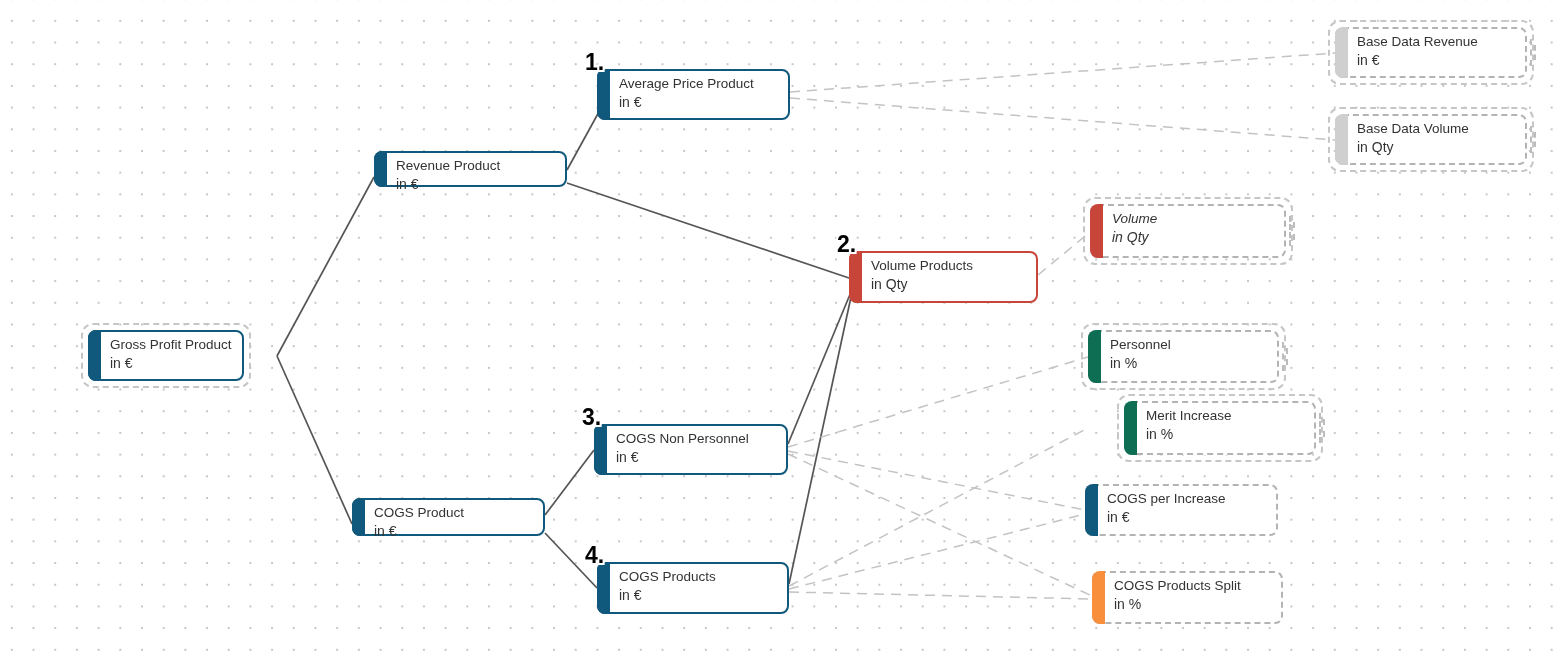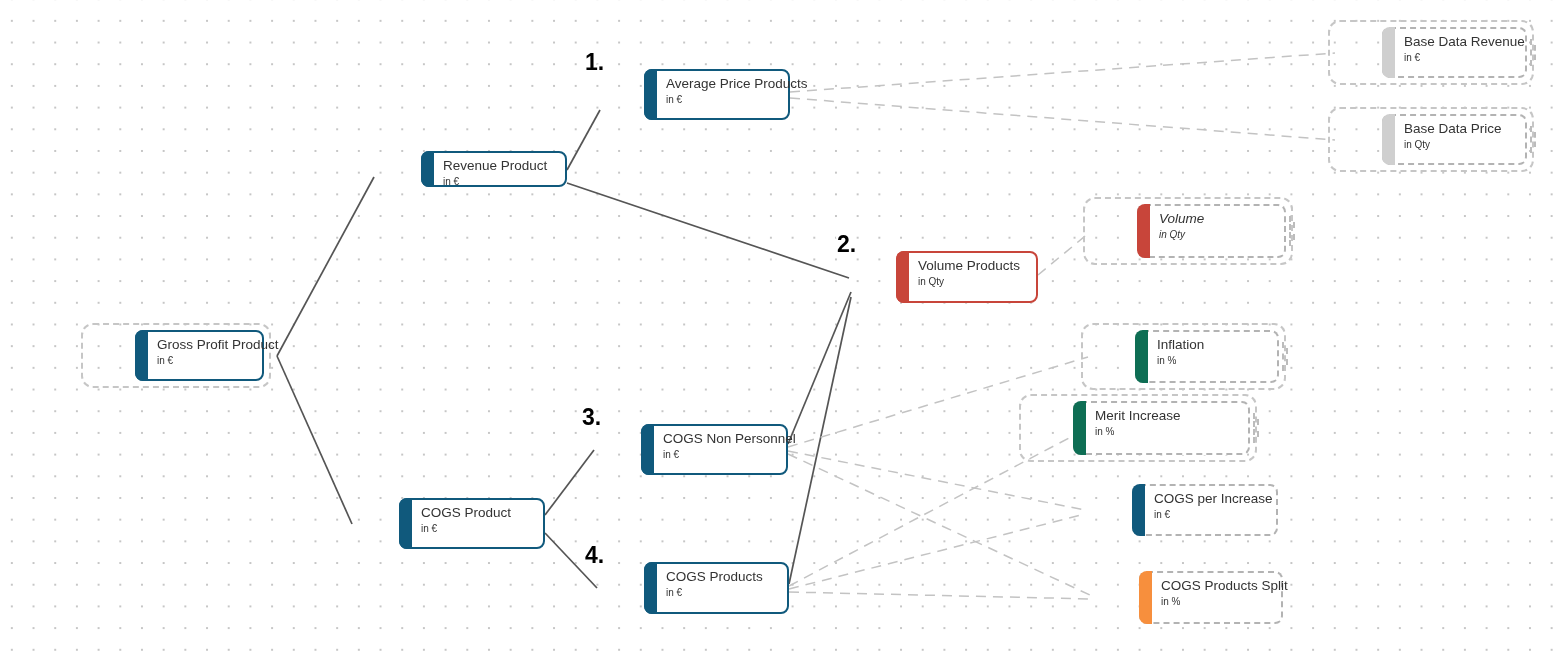--- a/index.html
+++ b/index.html
@@ -14,34 +14,33 @@
     background-position:1px 10px;
   }
   #edge-layer{position:absolute;left:0;top:0;width:1563px;height:661px;z-index:1;}
   .node-wrap{position:absolute;z-index:2;}
   .node{
     position:absolute;left:0;top:0;right:0;bottom:0;
     background:#ffffff;
     border:2px solid #10597c;
     border-radius:8px;
     box-sizing:border-box;
-    margin-left:47px;
   }
   .node.dashed{border:2px dashed #b3b3b3;}
   .accent-bar{
     position:absolute;left:-2px;top:-2px;bottom:-2px;width:13px;
     border-radius:8px 0 0 8px;
   }
   .node-title{
     position:absolute;left:20px;top:5px;
     font-size:13.5px;color:#333333;white-space:nowrap;
   }
   .node-sub{
     position:absolute;left:20px;top:23px;
-    font-size:10px;color:#333333;white-space:nowrap;
+    font-size:14px;color:#333333;white-space:nowrap;
   }
   .node-number{
     position:absolute;left:-12px;top:-18px;
     font-size:23px;font-weight:800;color:#000000;
     z-index:6;line-height:1;
     text-shadow:-2px -2px 0 #fff,2px -2px 0 #fff,-2px 2px 0 #fff,2px 2px 0 #fff,
                 0 -2px 0 #fff,0 2px 0 #fff,-2px 0 0 #fff,2px 0 0 #fff;
   }
   .outer-outline{
     position:absolute;left:-7px;top:-7px;right:-7px;bottom:-7px;
@@ -73,52 +72,52 @@
       <line x1="790" y1="98" x2="1335" y2="140" stroke="#c3c3c3" stroke-width="1.5" stroke-dasharray="10 7"></line>
       <line x1="1038" y1="275" x2="1090" y2="232" stroke="#c3c3c3" stroke-width="1.5" stroke-dasharray="10 7"></line>
       <line x1="788" y1="447" x2="1088" y2="357" stroke="#c3c3c3" stroke-width="1.5" stroke-dasharray="10 7"></line>
       <line x1="788" y1="451" x2="1085" y2="510" stroke="#c3c3c3" stroke-width="1.5" stroke-dasharray="10 7"></line>
       <line x1="788" y1="454" x2="1092" y2="596" stroke="#c3c3c3" stroke-width="1.5" stroke-dasharray="10 7"></line>
       <line x1="789" y1="586" x2="1086" y2="429" stroke="#c3c3c3" stroke-width="1.5" stroke-dasharray="10 7"></line>
       <line x1="789" y1="589" x2="1085" y2="514" stroke="#c3c3c3" stroke-width="1.5" stroke-dasharray="10 7"></line>
       <line x1="789" y1="592" x2="1092" y2="599" stroke="#c3c3c3" stroke-width="1.5" stroke-dasharray="10 7"></line>
     </svg>
   <div id="node-layer">
-      <div class="node-wrap" style="left: 88px; top: 330px; width: 176px; height: 51px;">
+      <div class="node-wrap" style="left: 88px; top: 330px; width: 156px; height: 51px;">
         <div class="outer-outline"></div>
         <div class="node" style="border-color: rgb(16, 89, 124);">
           <div class="accent-bar" style="background: rgb(16, 89, 124);"></div>
           <div class="node-title">Gross Profit Product</div>
           <div class="node-sub">in €</div>
         </div>
       </div>
       <div class="node-wrap" style="left: 374px; top: 151px; width: 193px; height: 36px;">
         <div class="node" style="border-color: rgb(16, 89, 124);">
           <div class="accent-bar" style="background: rgb(16, 89, 124);"></div>
           <div class="node-title">Revenue Product</div>
           <div class="node-sub">in €</div>
         </div>
       </div>
       <div class="node-wrap" style="left: 597px; top: 69px; width: 193px; height: 51px;">
         <div class="node" style="border-color: rgb(16, 89, 124);">
           <div class="accent-bar" style="background: rgb(16, 89, 124);"></div>
-          <div class="node-title">Average Price Products</div>
+          <div class="node-title">Average Price Product</div>
           <div class="node-sub">in €</div>
         </div>
         <div class="node-number">1.</div>
       </div>
       <div class="node-wrap" style="left: 849px; top: 251px; width: 189px; height: 52px;">
         <div class="node" style="border-color: rgb(200, 69, 58); padding-left: 15px;">
           <div class="accent-bar" style="background: rgb(200, 69, 58);"></div>
           <div class="node-title">Volume Products</div>
           <div class="node-sub">in Qty</div>
         </div>
         <div class="node-number">2.</div>
       </div>
-      <div class="node-wrap" style="left: 352px; top: 498px; width: 193px; height: 51px;">
+      <div class="node-wrap" style="left: 352px; top: 498px; width: 193px; height: 38px;">
         <div class="node" style="border-color: rgb(16, 89, 124);">
           <div class="accent-bar" style="background: rgb(16, 89, 124);"></div>
           <div class="node-title">COGS Product</div>
           <div class="node-sub">in €</div>
         </div>
       </div>
       <div class="node-wrap" style="left: 594px; top: 424px; width: 194px; height: 51px;">
         <div class="node" style="border-color: rgb(16, 89, 124); text-align: right;">
           <div class="accent-bar" style="background: rgb(16, 89, 124);"></div>
           <div class="node-title">COGS Non Personnel</div>
@@ -143,45 +142,45 @@
           <div class="node-title">Base Data Revenue</div>
           <div class="node-sub">in €</div>
         </div>
       </div>
       <div class="node-wrap" style="left: 1335px; top: 114px; width: 192px; height: 51px;">
         <div class="outer-outline"></div>
         <div class="stack-peek p1"></div>
         <div class="stack-peek p2"></div>
         <div class="node dashed">
           <div class="accent-bar" style="background: rgb(207, 207, 207);"></div>
-          <div class="node-title">Base Data Price</div>
+          <div class="node-title">Base Data Volume</div>
           <div class="node-sub">in Qty</div>
         </div>
       </div>
       <div class="node-wrap" style="left: 1090px; top: 204px; width: 196px; height: 54px; font-style: italic;">
         <div class="outer-outline"></div>
         <div class="stack-peek p1"></div>
         <div class="stack-peek p2"></div>
         <div class="node dashed">
           <div class="accent-bar" style="background: rgb(200, 69, 58);"></div>
           <div class="node-title">Volume</div>
           <div class="node-sub">in Qty</div>
         </div>
       </div>
       <div class="node-wrap" style="left: 1088px; top: 330px; width: 191px; height: 53px;">
         <div class="outer-outline"></div>
         <div class="stack-peek p1"></div>
         <div class="stack-peek p2"></div>
         <div class="node dashed">
           <div class="accent-bar" style="background: rgb(14, 110, 84);"></div>
-          <div class="node-title">Inflation</div>
+          <div class="node-title">Personnel</div>
           <div class="node-sub">in %</div>
         </div>
       </div>
-      <div class="node-wrap" style="left: 1026px; top: 401px; width: 192px; height: 54px; padding-left: 32px;">
+      <div class="node-wrap" style="left: 1124px; top: 401px; width: 192px; height: 54px;">
         <div class="outer-outline"></div>
         <div class="stack-peek p1"></div>
         <div class="stack-peek p2"></div>
         <div class="node dashed">
           <div class="accent-bar" style="background: rgb(14, 110, 84);"></div>
           <div class="node-title">Merit Increase</div>
           <div class="node-sub">in %</div>
         </div>
       </div>
       <div class="node-wrap" style="left: 1085px; top: 484px; width: 193px; height: 52px;">

